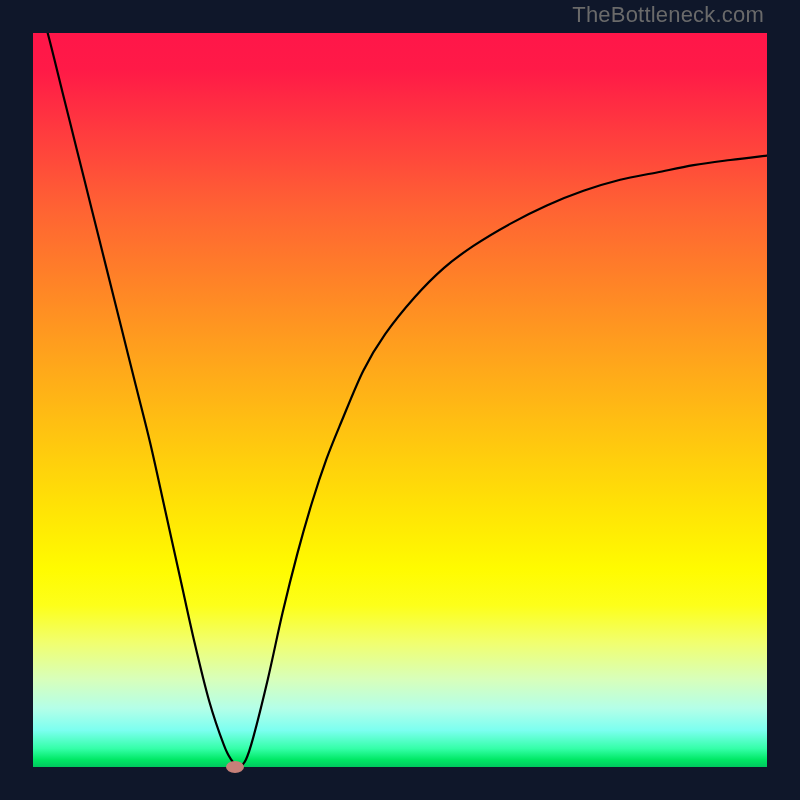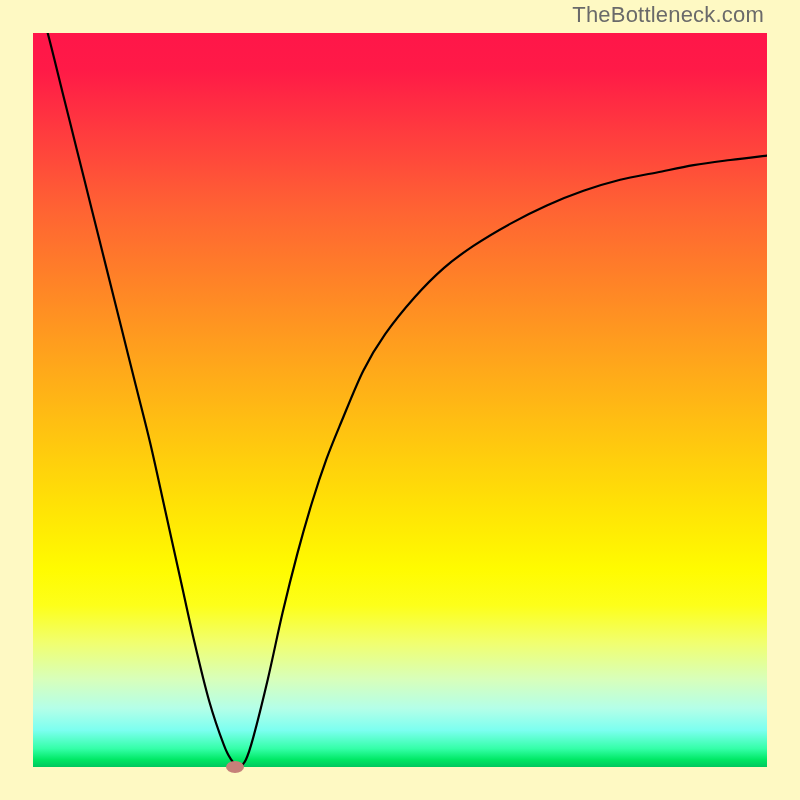--- a/index.html
+++ b/index.html
@@ -8,21 +8,21 @@
     width: 800px;
     height: 800px;
     overflow: hidden;
     background: #000;
     font-family: Arial, Helvetica, sans-serif;
   }
   .frame {
     position: relative;
     width: 800px;
     height: 800px;
-    background: #fef9c3;
+    background: #0f172a;
   }
   .plot-area {
     position: absolute;
     left: 33px;
     top: 33px;
     width: 734px;
     height: 734px;
     background: linear-gradient(to bottom,
       #ff1649 0%,
       #ff1a47 5%,

